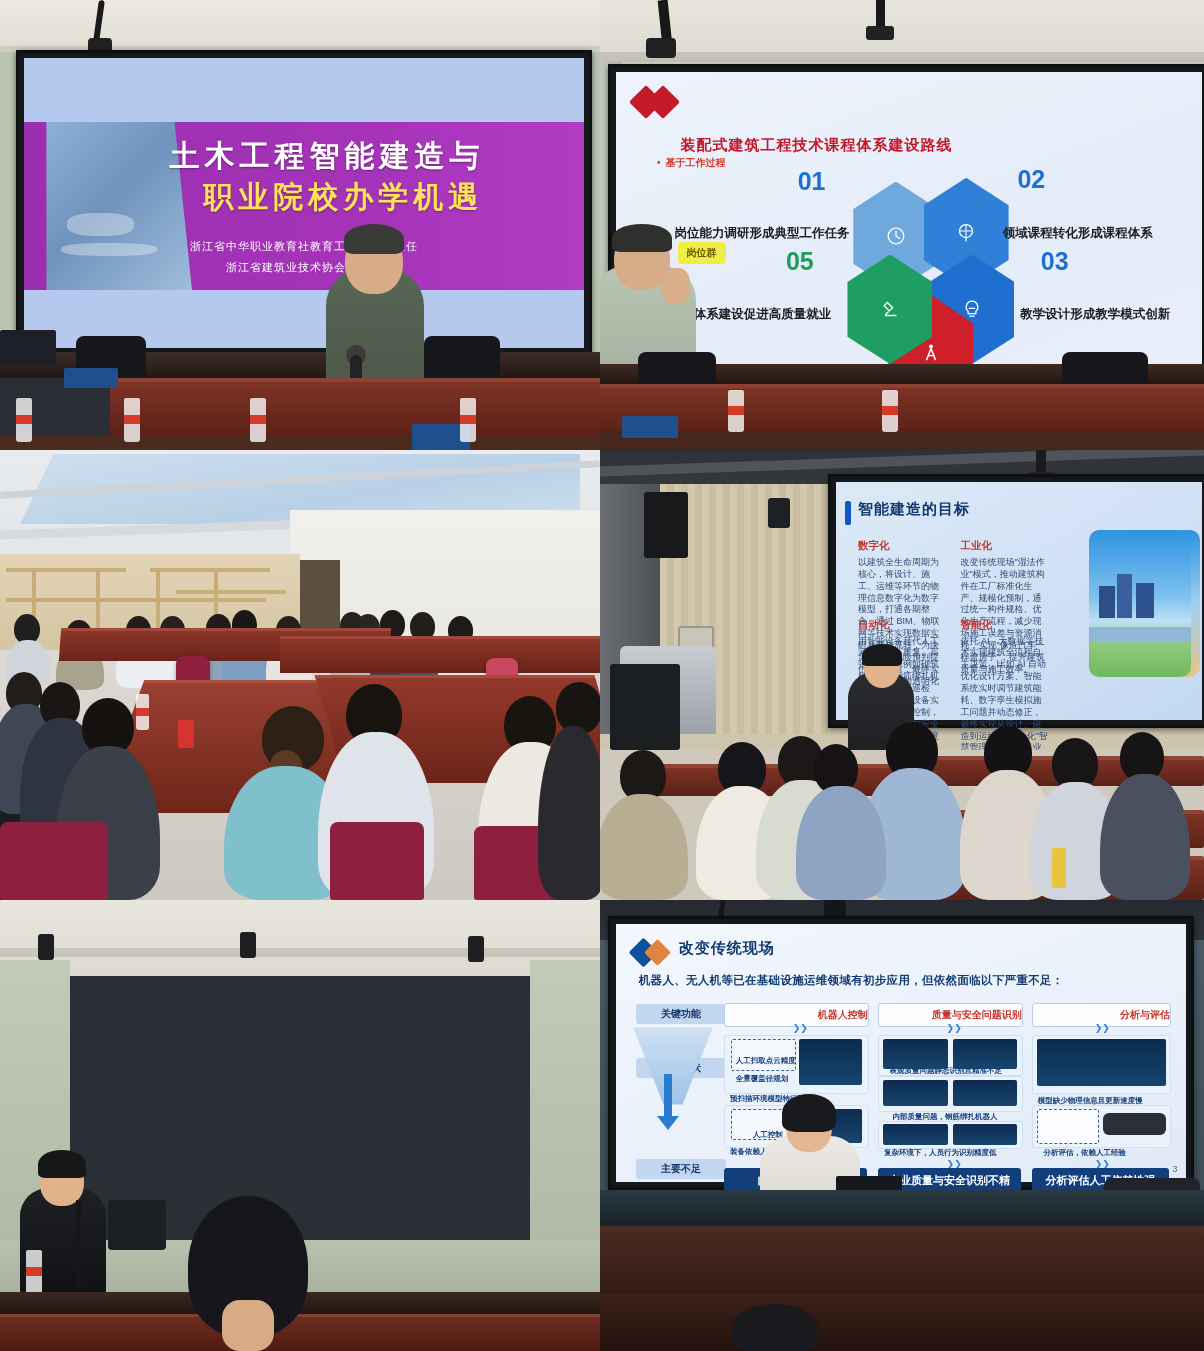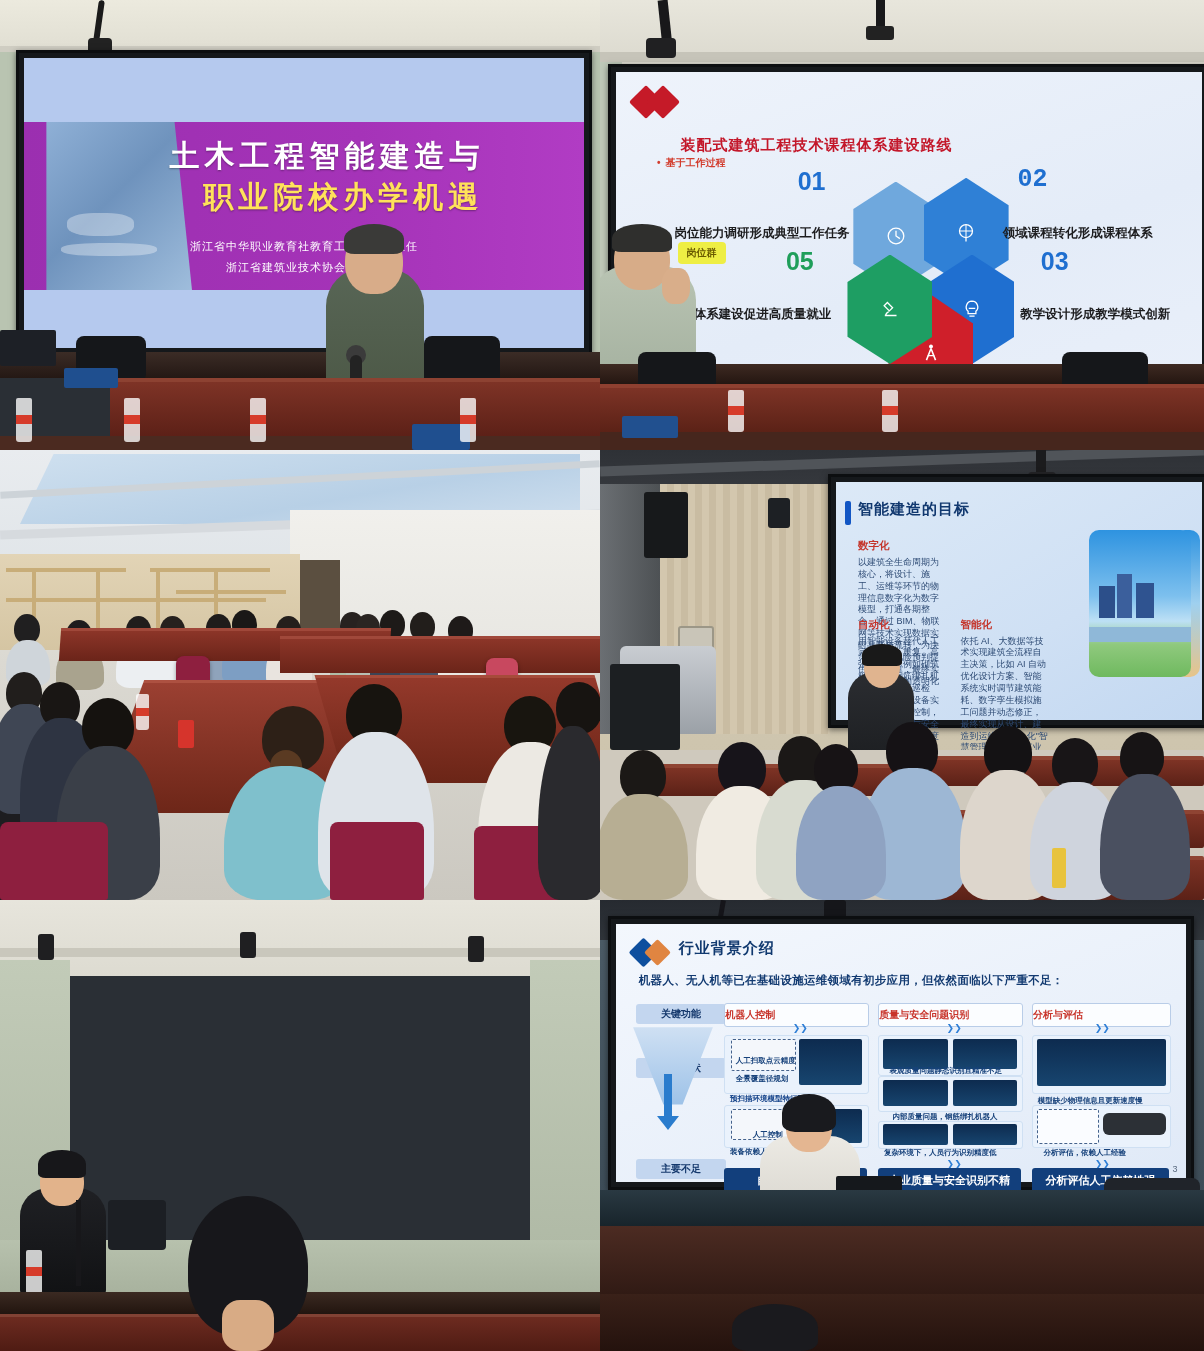--- a/index.html
+++ b/index.html
@@ -167,21 +167,21 @@
   .p6-board{left:8px;top:16px;width:580px;height:268px;}
   .p6-bd-in{position:absolute;inset:5px;background:linear-gradient(160deg,#f3f7fd,#e9f0fa 60%,#dfe9f7);}
   .p6-logo{position:absolute;left:3%;top:7%;width:40px;height:22px;}
   .p6-logo b{position:absolute;width:21px;height:21px;background:#0e4f9e;transform:rotate(45deg);border-radius:2px;}
   .p6-logo i{position:absolute;left:15px;width:19px;height:19px;background:#e08541;transform:rotate(45deg);border-radius:2px;}
   .p6-title{position:absolute;left:11%;top:6%;font-size:15px;font-weight:800;color:#10396f;letter-spacing:1px;}
   .p6-lead{position:absolute;left:4%;top:19%;font-size:11.5px;font-weight:700;color:#123a71;letter-spacing:.3px;}
   .p6-rowlbl{position:absolute;background:#c3d6ef;color:#14386c;font-size:10px;font-weight:700;
      padding:3px 8px;border-radius:3px;text-align:center;}
   .p6-colhead{position:absolute;border:1px solid #b9cde8;background:#fbfdff;color:#c8342b;
-     font-size:10px;font-weight:800;text-align:left;padding:4px 0;border-radius:3px;}
+     font-size:10px;font-weight:800;text-align:right;padding:4px 0;border-radius:3px;}
   .p6-chev{position:absolute;color:#2f7fd6;font-size:9px;font-weight:800;}
   .p6-cell{position:absolute;background:#eaf2fc;border:1px solid #cfe0f3;border-radius:3px;}
   .p6-thumb{position:absolute;background:linear-gradient(#0d2b4f,#17456f);border-radius:2px;}
   .p6-cap{position:absolute;font-size:7.5px;font-weight:700;color:#17427b;white-space:nowrap;}
   .p6-bottom{position:absolute;background:#123f7c;color:#fff;font-size:11px;font-weight:800;
      text-align:center;padding:5px 0;border-radius:3px;}
   .p6-funnel{position:absolute;left:3%;top:40%;width:14%;height:30%;
      background:linear-gradient(#cfe0f3,#9dc2e8);clip-path:polygon(0 0,100% 0,62% 100%,38% 100%);}
   .p6-arrow{position:absolute;left:8.4%;top:58%;width:8px;height:42px;background:#2a7ccd;}
   .p6-arrow:after{content:"";position:absolute;left:-7px;top:42px;border-left:11px solid transparent;border-right:11px solid transparent;border-top:14px solid #2a7ccd;}
@@ -291,21 +291,21 @@
         <div class="hex" style="left:39.5%;top:50%;width:14.5%;height:30%;background:#1e9e63;">
           <svg viewBox="0 0 40 40" width="26" height="26" style="position:absolute;left:50%;top:50%;transform:translate(-50%,-50%);">
             <path d="M16 10l8 8-5 5-8-8z" fill="none" stroke="#fff" stroke-width="2"></path>
               <path d="M12 30h18M18 24c-4 2-5 6-5 6" stroke="#fff" stroke-width="2" fill="none"></path>
           </svg>
         </div>
 
         <div class="hexnum" style="left:31%;top:26%;color:#1f6fd0;">01</div>
         <div class="hexlbl" style="left:10%;top:42%;">岗位能力调研形成典型工作任务</div>
 
-        <div class="hexnum" style="left:68.5%;top:25.5%;color:#1f6fd0;font-family:Liberation Mono, monospace;">02</div>
+        <div class="hexnum" style="left:68.5%;top:25.5%;color:#1f6fd0;">02</div>
         <div class="hexlbl" style="left:66%;top:42%;">领域课程转化形成课程体系</div>
 
         <div class="hexnum" style="left:72.5%;top:48%;color:#1f6fd0;">03</div>
         <div class="hexlbl" style="left:69%;top:64%;">教学设计形成教学模式创新</div>
 
         <div class="hexnum" style="left:42%;top:88%;color:#1f9e5a;">04</div>
         <div class="hexlbl" style="left:58%;top:89%;">实训环境建设解决岗位能力培养</div>
 
         <div class="hexnum" style="left:29%;top:48%;color:#1f9e5a;">05</div>
         <div class="hexlbl" style="left:9%;top:64%;">评价体系建设促进高质量就业</div>
@@ -415,20 +415,24 @@
     <div class="rm p4-cam2"></div>
 
     <div class="rm p4-board screenframe">
       <div class="p4-bd-in">
         <div class="p4-slide-accent"></div>
         <div class="p4-slide-title">智能建造的目标</div>
         <div class="p4-col" style="left:6%;top:24%;width:24%;">
           <span class="p4-colh">数字化</span>
           <span>以建筑全生命周期为核心，将设计、施工、运维等环节的物理信息数字化为数字模型，打通各期整合，通过 BIM、物联网等技术实现数据实时共享与流转，为决策优化、风险预判提供数据支撑，最终实现建筑流程的透明化与高效协同。</span>
         </div>
+        <div class="p4-col" style="left:34%;top:24%;width:24%;">
+          <span class="p4-colh">工业化</span>
+          <span>改变传统现场"湿法作业"模式，推动建筑构件在工厂标准化生产、规模化预制，通过统一构件规格、优化生产流程，减少现场施工误差与资源消耗，实现"像造汽车一样盖房子"，提升建筑质量与施工效率。</span>
+        </div>
         <div class="p4-col" style="left:6%;top:57%;width:24%;">
           <span class="p4-colh">自动化</span>
           <span>用智能设备替代人工完成高危、重复、高强度工作，例如砌筑机器人、钢筋绑扎机器人、无人机巡检等，以自动化设备实现混凝土浇筑控制，降低人工伤亡与安全风险，提升作业精度与稳定性。</span>
         </div>
         <div class="p4-col" style="left:34%;top:57%;width:24%;">
           <span class="p4-colh">智能化</span>
           <span>依托 AI、大数据等技术实现建筑全流程自主决策，比如 AI 自动优化设计方案、智能系统实时调节建筑能耗、数字孪生模拟施工问题并动态修正，最终实现从设计、建造到运维的"无人化"智慧管理，推动建筑业向高科技产业转型。</span>
         </div>
         <div class="p4-img2"></div>
         <div class="p4-img">
@@ -501,21 +505,21 @@
     <div class="rm p6-mic2"></div>
     <div class="rm p6-cam"></div>
     <div class="rm p6-wall"></div>
 
     <div class="rm p6-board screenframe">
       <div class="p6-bd-in">
         <div class="p6-logo">
             <b style="left:0;top:0;"></b>
             <i style="top:1px;"></i>
           </div>
-        <div class="p6-title">行业背景介绍</div>
+        <div class="p6-title">改变传统现场</div>
         <div class="p6-lead">机器人、无人机等已在基础设施运维领域有初步应用，但依然面临以下严重不足：</div>
 
         <div class="p6-rowlbl" style="left:3.5%;top:31%;width:13%;">关键功能</div>
         <div class="p6-rowlbl" style="left:3.5%;top:52%;width:13%;">行业现状</div>
         <div class="p6-rowlbl" style="left:3.5%;top:88%;width:13%;margin-top:8px;">主要不足</div>
 
         <div class="p6-funnel"></div>
         <div class="p6-arrow"></div>
 
         <div class="p6-colhead" style="left:19%;top:30.5%;width:25%;">机器人控制</div>

